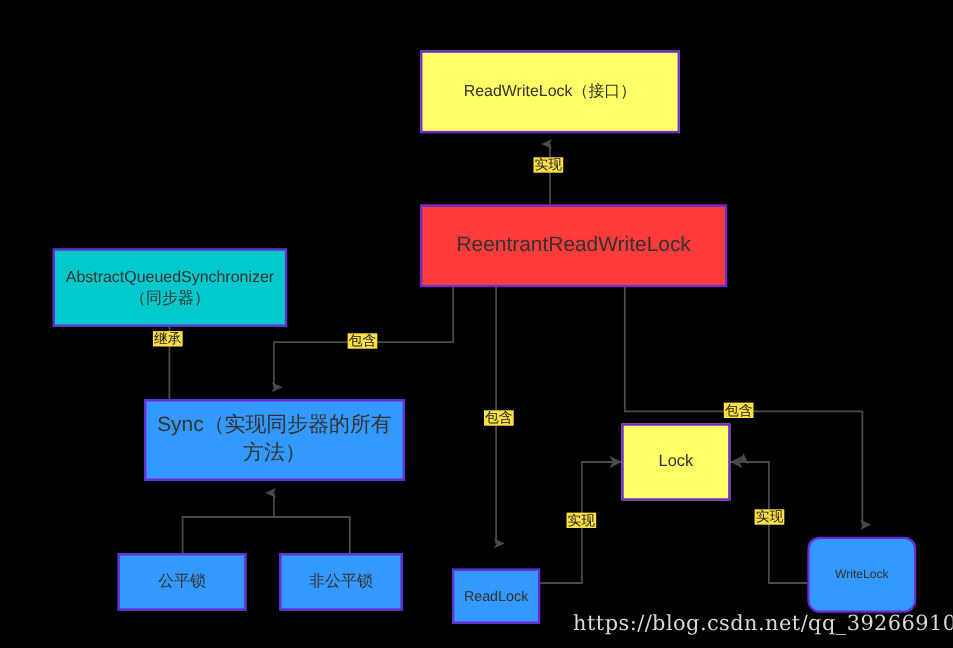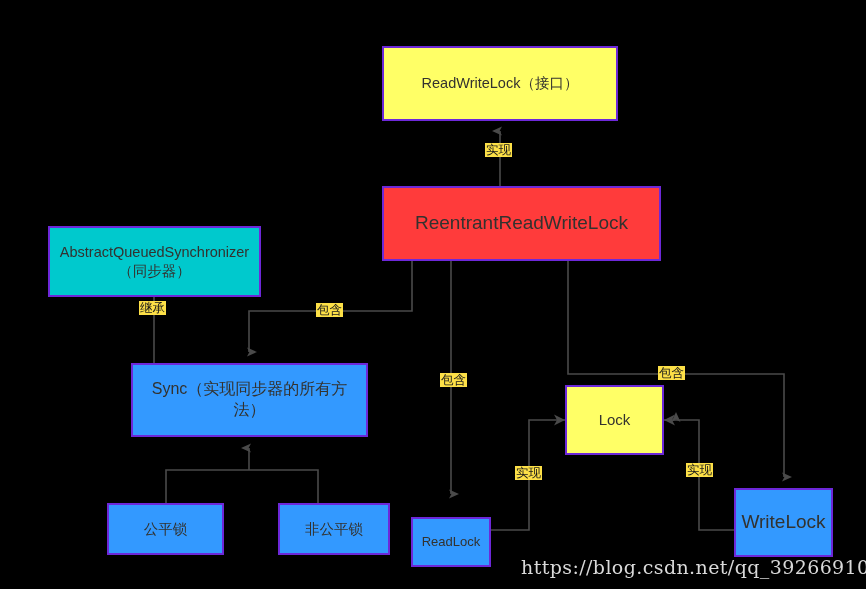--- a/index.html
+++ b/index.html
@@ -25,26 +25,26 @@
 
   .n-yellow{background:#ffff66;}
   .n-teal{background:#00c9cd;}
   .n-red{background:#ff3b3b;}
   .n-blue{background:#3399ff;}
 
   
   #node-readwritelock{left:382px;top:46px;width:236px;height:75px;font-size:14.5px;}
   #node-aqs{left:48px;top:188px;width:213px;height:71px;font-size:14.5px;margin-top:38px;}
   #node-rrwl{left:382px;top:186px;width:279px;height:75px;font-size:19px;text-align:right;}
-  #node-sync{left:131px;top:363px;width:237px;height:74px;font-size:16px;}
+  #node-sync{left:131px;top:363px;width:237px;height:74px;font-size:19px;}
   #node-fairlock{left:107px;top:503px;width:117px;height:52px;font-size:14.5px;font-family:Liberation Serif, serif;}
-  #node-nonfairlock{left:278px;top:503px;width:112px;height:52px;font-size:14.5px;}
+  #node-nonfairlock{left:254px;top:503px;width:112px;height:52px;font-size:14.5px;}
   #node-readlock{left:411px;top:505px;width:80px;height:50px;font-size:13px;margin-top:12px;}
   #node-lock{left:565px;top:385px;width:99px;height:70px;font-size:15px;}
-  #node-writelock{left:734px;top:488px;width:99px;height:69px;font-size:19px;}
+  #node-writelock{left:734px;top:488px;width:99px;height:69px;font-size:11px;border-radius:11px;}
 
   .edge-label{
     position:absolute;
     background:#fde047;
     color:#1a1a1a;
     font-size:12.5px;
     line-height:1.15;
     padding:0px 1px;
     z-index:4;
     white-space:nowrap;

